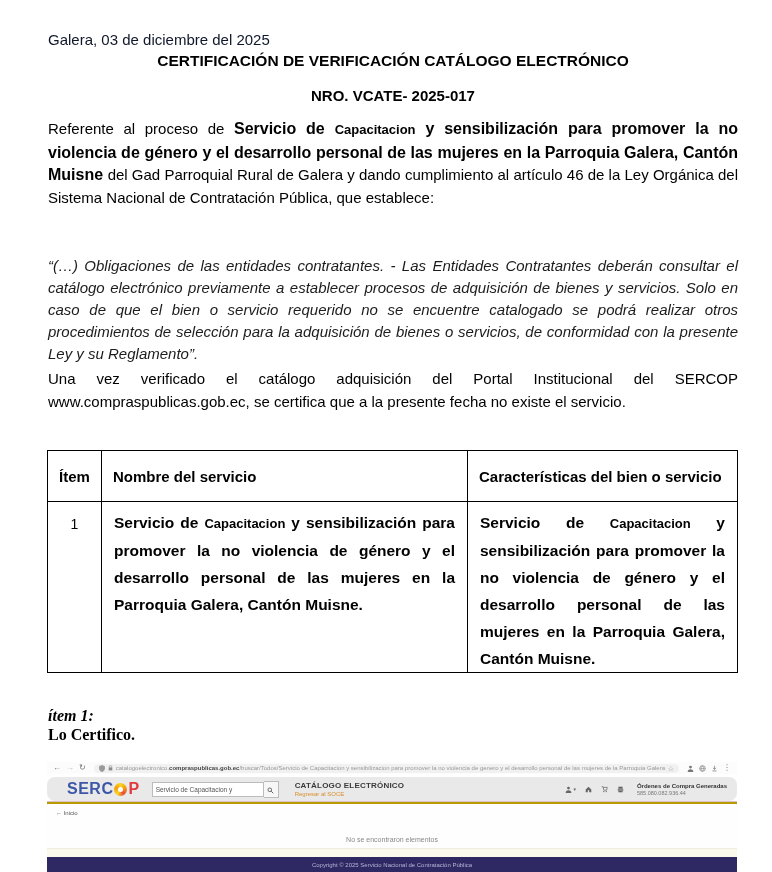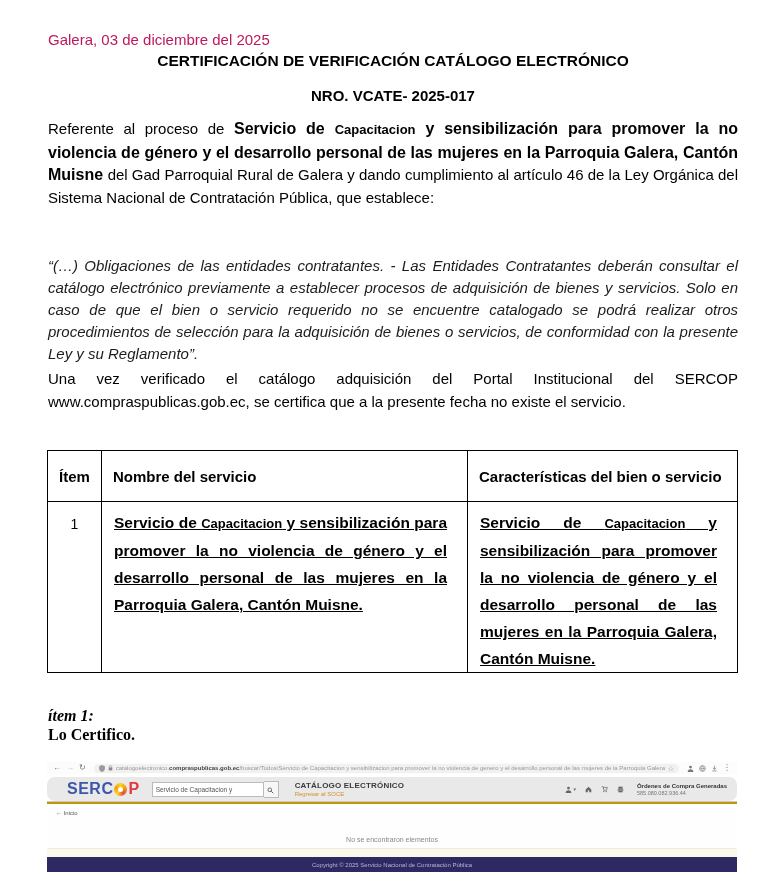--- a/index.html
+++ b/index.html
@@ -20,39 +20,39 @@
   .b-sun{position:absolute;left:146px;top:-6px;width:42px;height:40px;border-radius:50%;
          background:repeating-conic-gradient(#f2a93b 0 14deg,#fde9b0 14deg 28deg);}
   .b-sun::after{content:"";position:absolute;left:9px;top:8px;width:24px;height:24px;border-radius:50%;
          background:radial-gradient(circle,#fff 0 3px,#e2572e 3px 6px,#f6c23c 6px 9px,#e2572e 9px 12px);}
   .b-script{position:absolute;left:192px;top:-14px;font-family:"DejaVu Serif",serif;font-style:italic;
          font-weight:bold;font-size:42px;letter-spacing:-3px;color:#cde9f8;white-space:nowrap;
          text-shadow:-1.5px 0 #1c3f96,1.5px 0 #1c3f96,0 -1.5px #1c3f96,0 1.5px #1c3f96,2px 2px 0 #1c3f96;
          transform:scaleY(.85);transform-origin:top left;}
 
   
-  .date-line{position:absolute;left:48px;top:31px;font-size:15px;color:#be185d;}
+  .date-line{position:absolute;left:48px;top:31px;font-size:15px;color:#0f172a;}
   .doc-title{position:absolute;left:48px;top:52px;width:690px;text-align:center;font-weight:bold;font-size:15.5px;}
   .doc-number{position:absolute;left:48px;top:87px;width:690px;text-align:center;font-weight:bold;font-size:15px;}
   .p1{position:absolute;left:48px;top:118px;width:690px;margin:0;text-align:justify;font-size:15px;line-height:22.5px;}
   .b16{font-weight:bold;font-size:16px;}
   .b13{font-weight:bold;font-size:13px;}
   .quote{position:absolute;left:48px;top:255px;width:690px;margin:0;text-align:justify;font-style:italic;
          font-size:15px;line-height:22px;color:#1c1c1c;}
   .p2{position:absolute;left:48px;top:368px;width:690px;margin:0;text-align:justify;font-size:15px;line-height:22.5px;}
 
   
   .cert-table{position:absolute;left:47px;top:450px;width:691px;border-collapse:collapse;table-layout:fixed;}
   .cert-table th,.cert-table td{border:1.6px solid #000;font-family:"Liberation Sans",sans-serif;}
   .cert-table th{font-size:15px;font-weight:bold;text-align:left;padding:0 14px 0 11px;height:50px;vertical-align:middle;}
   th.c-item{width:53px;text-align:center;padding:0;}
   th.c-nombre{width:340px;}
   .row1{height:169px;}
   .c-item-cell{text-align:center;vertical-align:top;padding-top:14px;font-size:14px;}
-  .c-text{vertical-align:top;text-align:justify;font-weight:bold;font-size:15.5px;line-height:27px;padding:7px 20px 0 12px;text-decoration:underline;}
+  .c-text{vertical-align:top;text-align:justify;font-weight:bold;font-size:15.5px;line-height:27px;padding:7px 12px 0 12px;}
   .small-cap{font-size:13px;}
 
   
   .note{position:absolute;left:52px;top:688px;font-family:"Liberation Serif",serif;font-size:15.5px;}
   .item-label{position:absolute;left:48px;top:707px;font-family:"Liberation Serif",serif;font-size:16px;
               font-weight:bold;font-style:italic;}
   .certify{position:absolute;left:48px;top:726px;font-family:"Liberation Serif",serif;font-size:16px;font-weight:bold;}
 
   
   .shot{position:absolute;left:47px;top:762px;width:690px;height:110px;background:#fff;}

